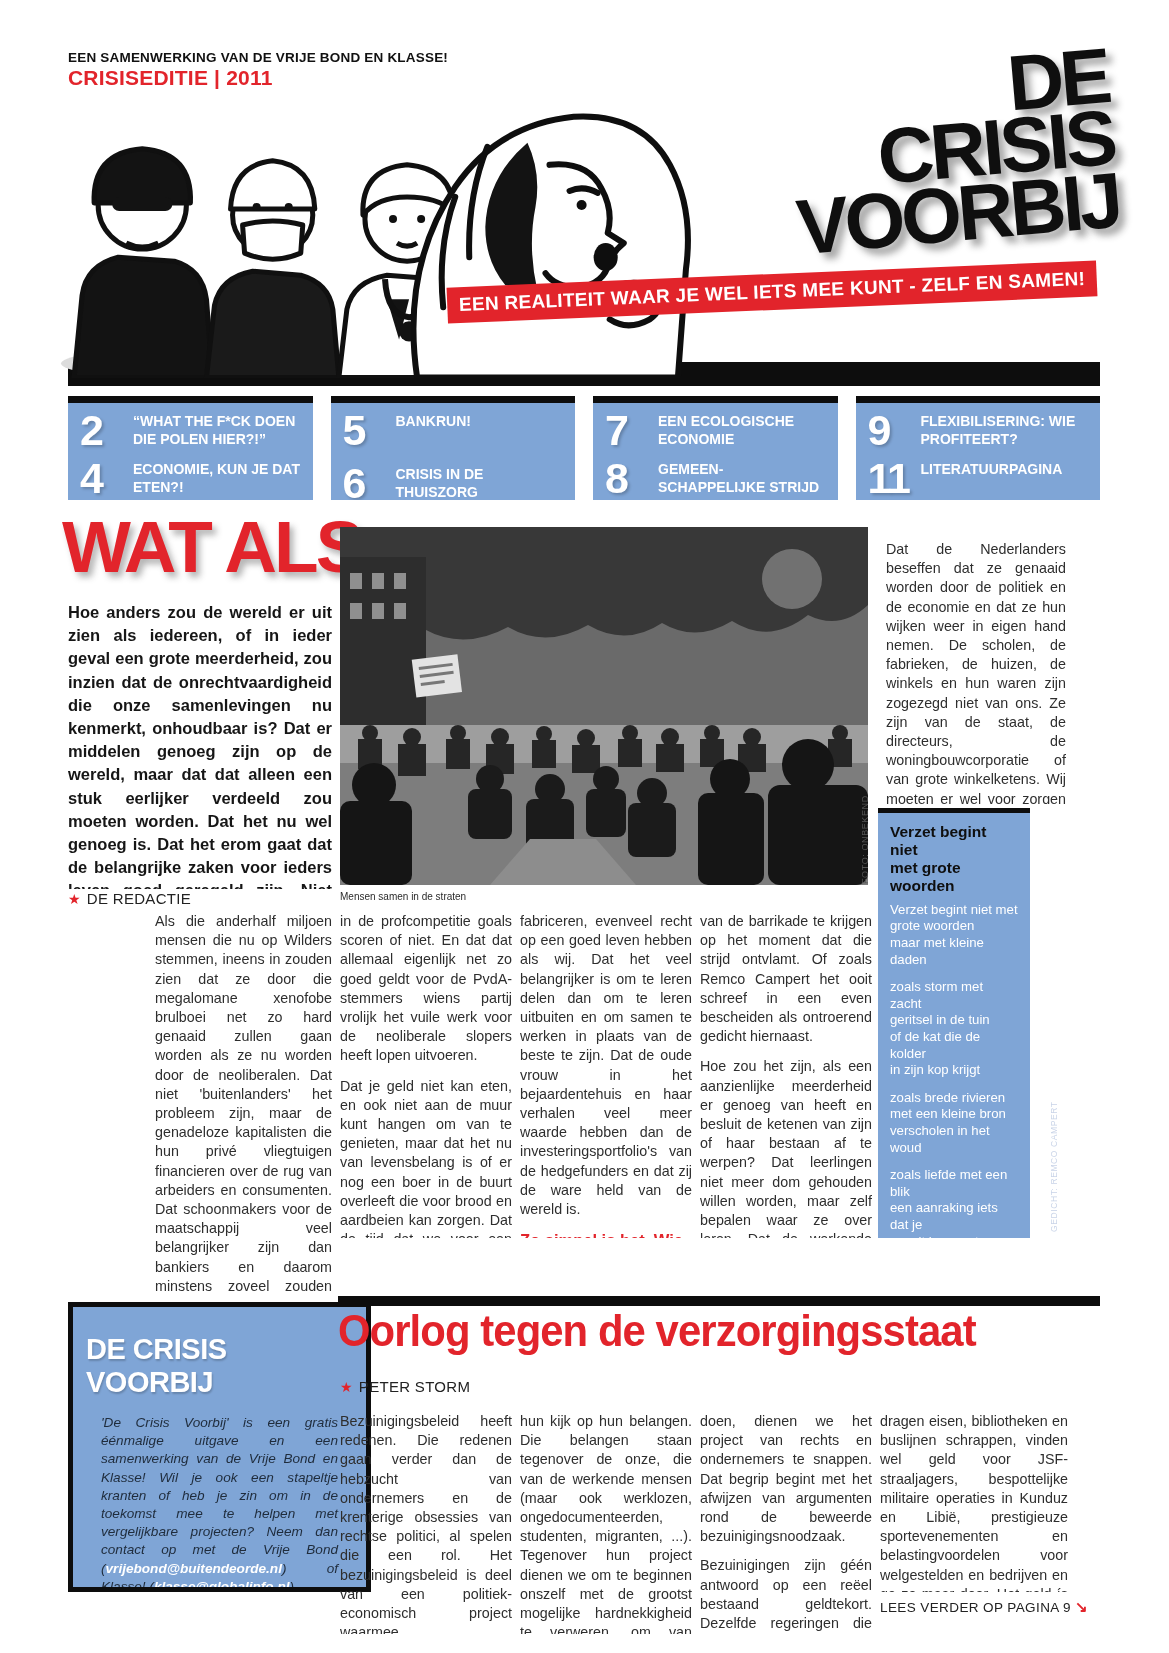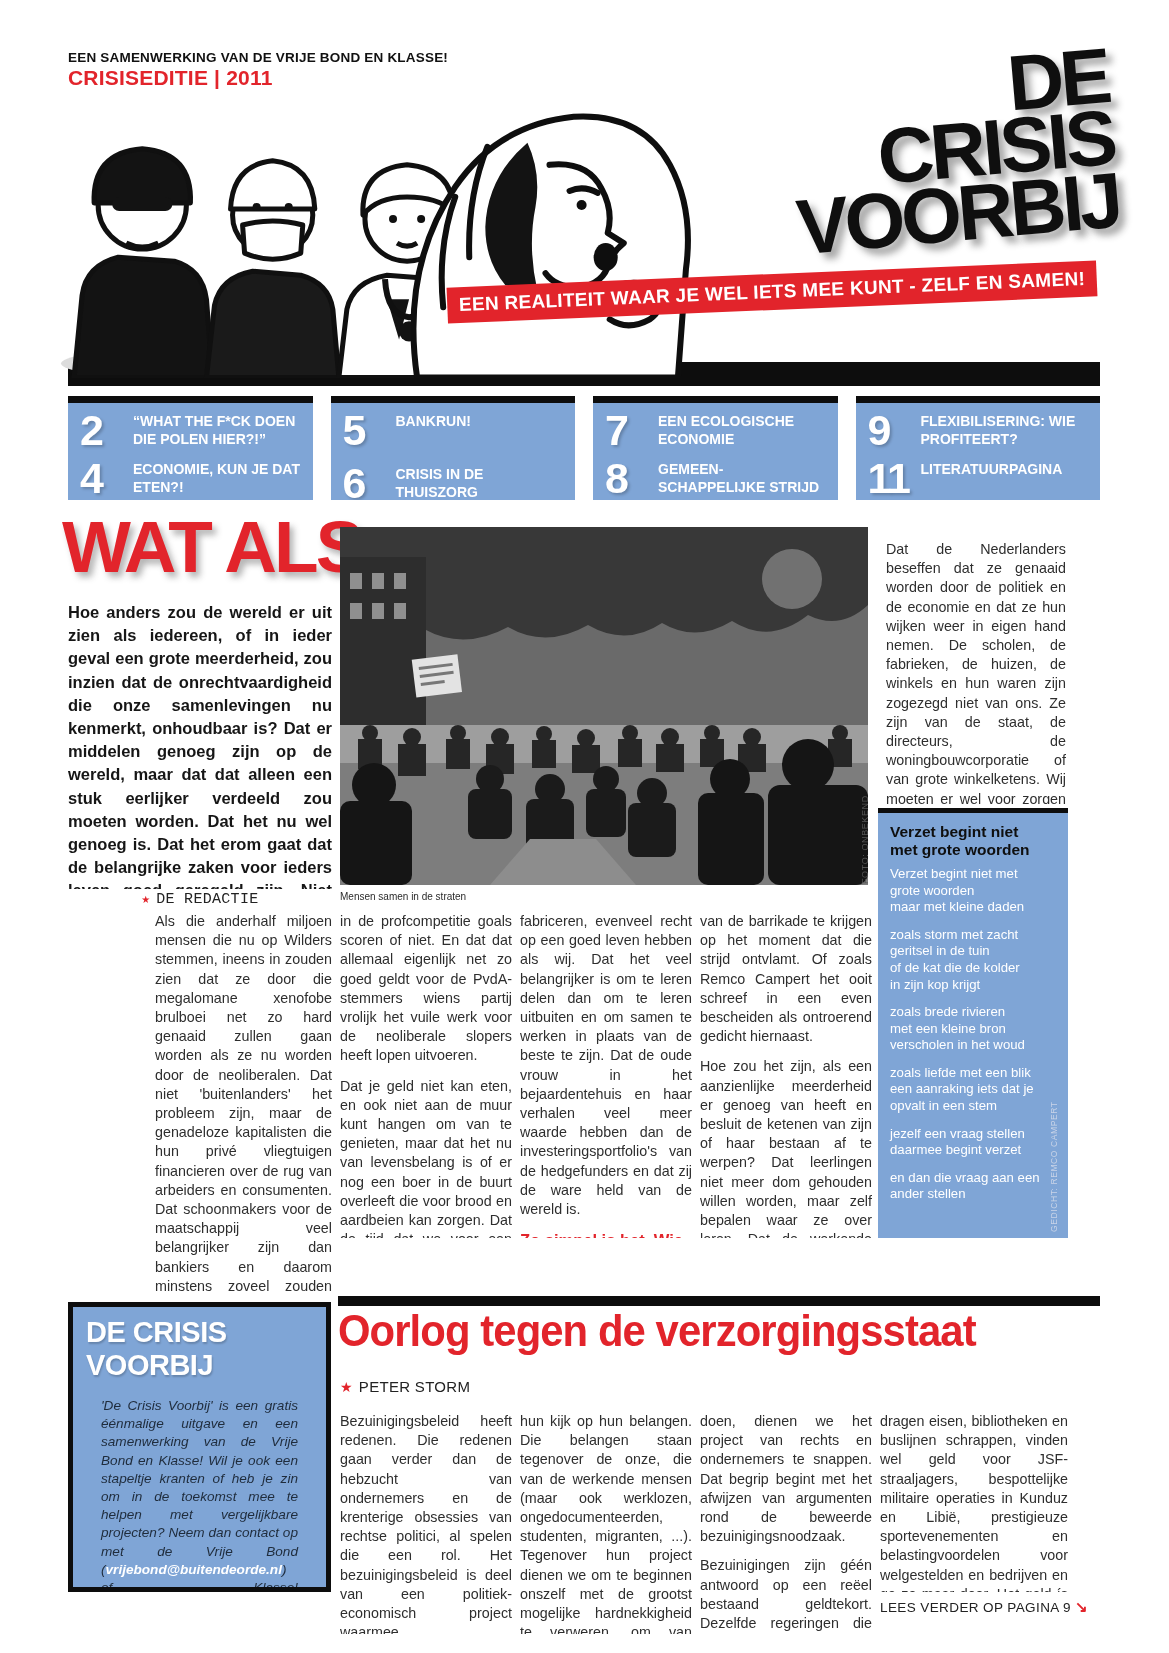--- a/index.html
+++ b/index.html
@@ -26,21 +26,21 @@
   .index-entry{display:flex;gap:9px;margin-bottom:7px;}
   .index-num{font-size:43px;font-weight:bold;color:#fff;line-height:.95;min-width:44px;letter-spacing:-2px;
       text-shadow:2px 2px 3px rgba(0,0,0,.22);}
   .index-label{font-size:14px;font-weight:bold;color:#fff;line-height:1.28;padding-top:3px;white-space:pre-line;}
 
   
   .headline-main{left:62px;top:510px;font-size:73px;font-weight:bold;letter-spacing:-3px;color:#e2242b;
       text-shadow:4px 5px 6px rgba(40,40,40,.35);line-height:1;}
   .lead-intro{left:68px;top:601px;width:264px;height:288px;font-size:16.5px;font-weight:bold;
       line-height:23.2px;text-align:justify;color:#161616;overflow:hidden;}
-  .lead-byline{left:68px;top:890px;width:264px;text-align:center;font-size:15px;color:#222;letter-spacing:.3px;font-family:Liberation Mono, monospace;}
+  .lead-byline{left:68px;top:890px;width:264px;text-align:left;font-size:15px;color:#222;letter-spacing:.3px;}
   .star{color:#e2242b;font-size:14px;margin-right:6px;}
 
   .photo{left:340px;top:527px;width:528px;height:358px;background:#666;overflow:hidden;}
   .photo svg{display:block;width:100%;height:100%;}
   .photo-caption{left:340px;top:891px;font-size:10px;font-weight:normal;color:#2b2b2b;}
   .photo-credit{left:860px;top:884px;transform:rotate(-90deg);transform-origin:0 0;
       font-size:9px;color:#555;letter-spacing:.6px;white-space:nowrap;}
 
   .col{top:912px;width:172px;font-size:14.3px;line-height:19.2px;text-align:justify;color:#2e2e2e;overflow:hidden;}
   .col p{margin:0;}
@@ -48,30 +48,30 @@
   #col1{left:155px;width:177px;height:384px;}
   #col2{left:340px;height:326px;}
   #col3{left:520px;height:326px;}
   #col4{left:700px;height:326px;}
   .col-subhead{color:#e2242b;font-weight:bold;font-size:16.5px;line-height:19px;margin:12px 0 8px !important;text-align:left;}
 
   .sidebar-col{left:886px;top:540px;width:180px;height:264px;font-size:14.3px;line-height:19.2px;
       text-align:justify;color:#2e2e2e;overflow:hidden;}
 
   
-  .poem-box{left:878px;top:808px;width:190px;height:430px;background:#7fa5d6;border-top:5px solid #0d0d0d;
+  .poem-box{left:878px;top:808px;width:152px;height:430px;background:#7fa5d6;border-top:5px solid #0d0d0d;
       box-sizing:border-box;padding:10px 12px;overflow:hidden;}
   .poem-title{font-size:15.5px;font-weight:bold;color:#0f0f0f;line-height:1.16;white-space:pre-line;margin:0 0 7px;}
   .poem-stanza{font-size:13.2px;color:#fff;line-height:16.6px;white-space:pre-line;margin:0 0 11px;}
   .poem-credit{left:1049px;top:1232px;transform:rotate(-90deg);transform-origin:0 0;
       font-size:8.5px;color:#c9d4e8;letter-spacing:.6px;white-space:nowrap;z-index:6;}
 
   
-  .info-box{left:68px;top:1302px;width:263px;height:290px;background:#7fa5d6;border:5px solid #0d0d0d;
-      box-sizing:border-box;padding:9px 13px;overflow:hidden;}
+  .info-box{left:68px;top:1302px;width:303px;height:290px;background:#7fa5d6;border:5px solid #0d0d0d;
+      box-sizing:border-box;padding:26px 13px;overflow:hidden;}
   .info-title{font-size:29px;font-weight:bold;color:#fff;letter-spacing:-.5px;margin:0 0 8px;
       text-shadow:1px 2px 2px rgba(0,0,0,.2);}
   .info-text{font-size:13.6px;line-height:18.2px;text-align:justify;color:#1f2c3c;}
   .info-text p{margin:15px;font-style:italic;}
   .info-text p + p{margin-top:10px;}
   .hl{color:#ffffff;font-weight:bold;}
 
   
   .bottom-rule{left:338px;top:1296px;width:762px;height:10px;background:#0d0d0d;}
   .headline-2{left:338px;top:1308px;font-size:45px;font-weight:bold;color:#e2242b;letter-spacing:-1px;

